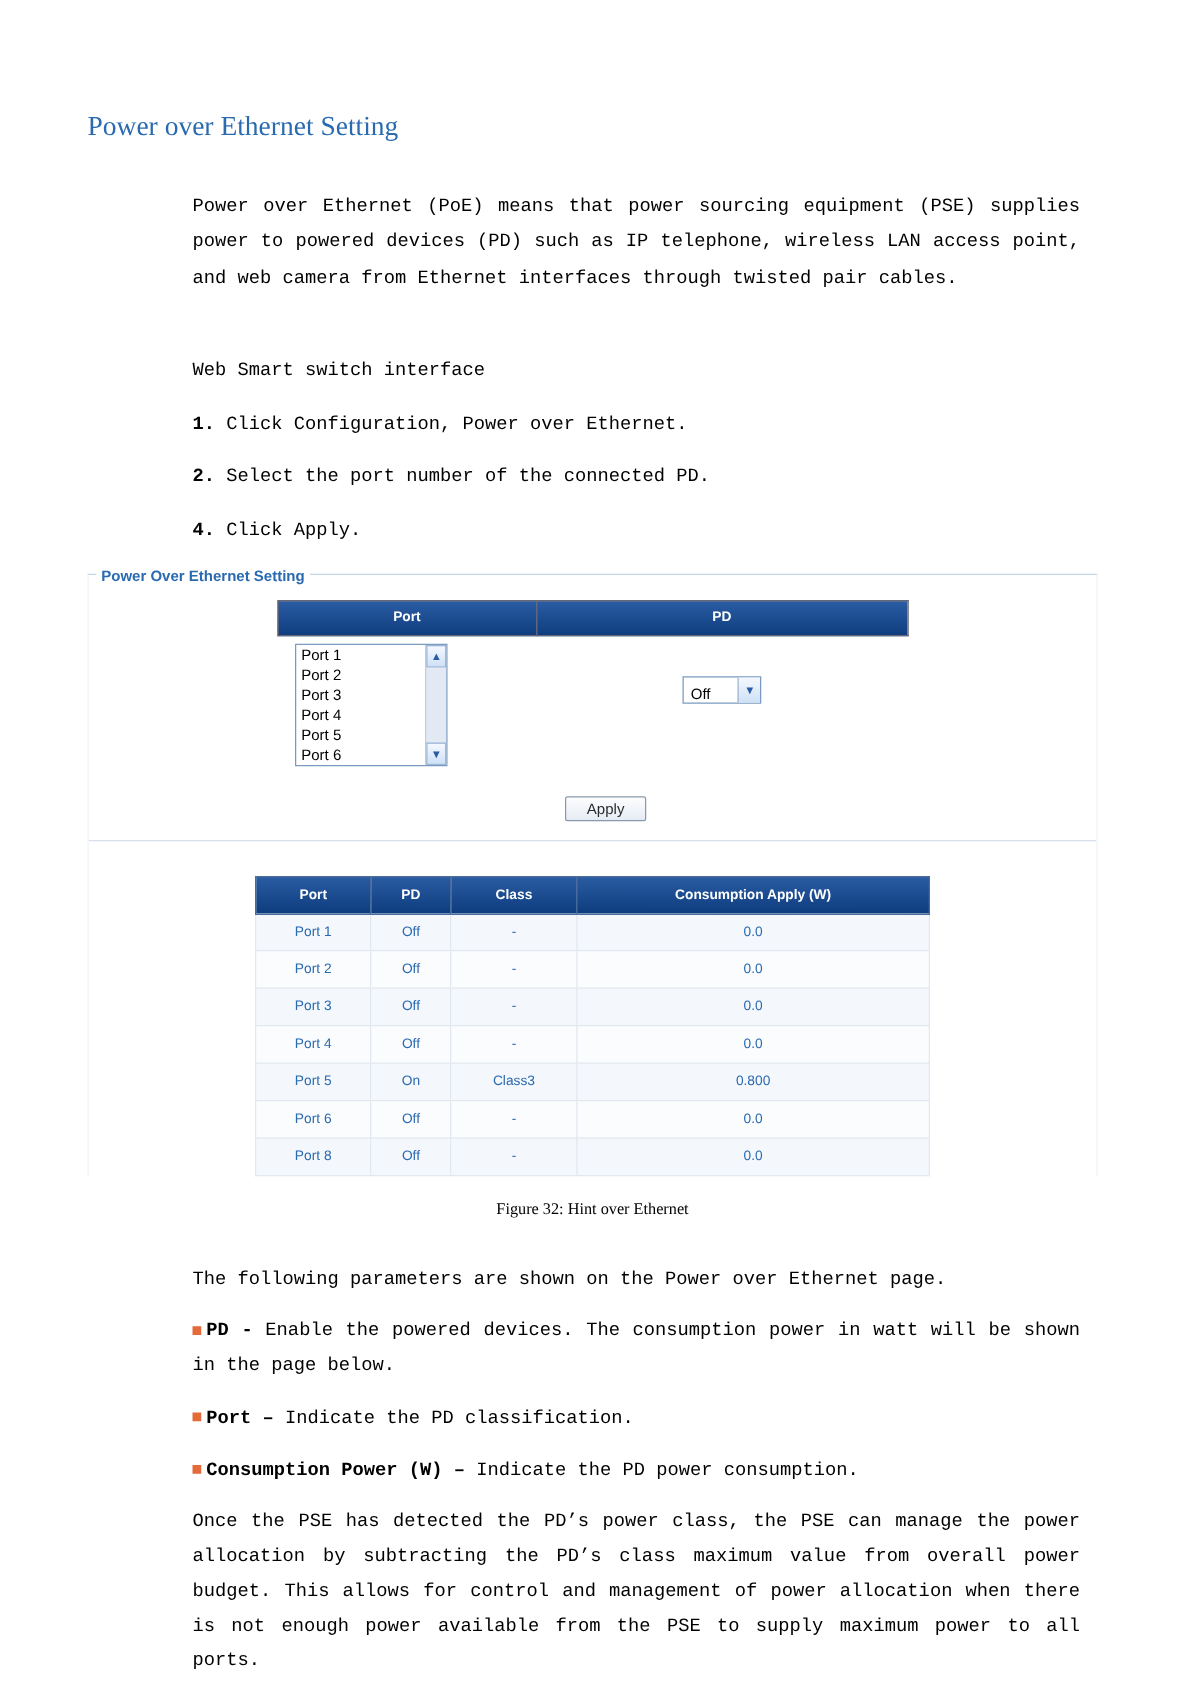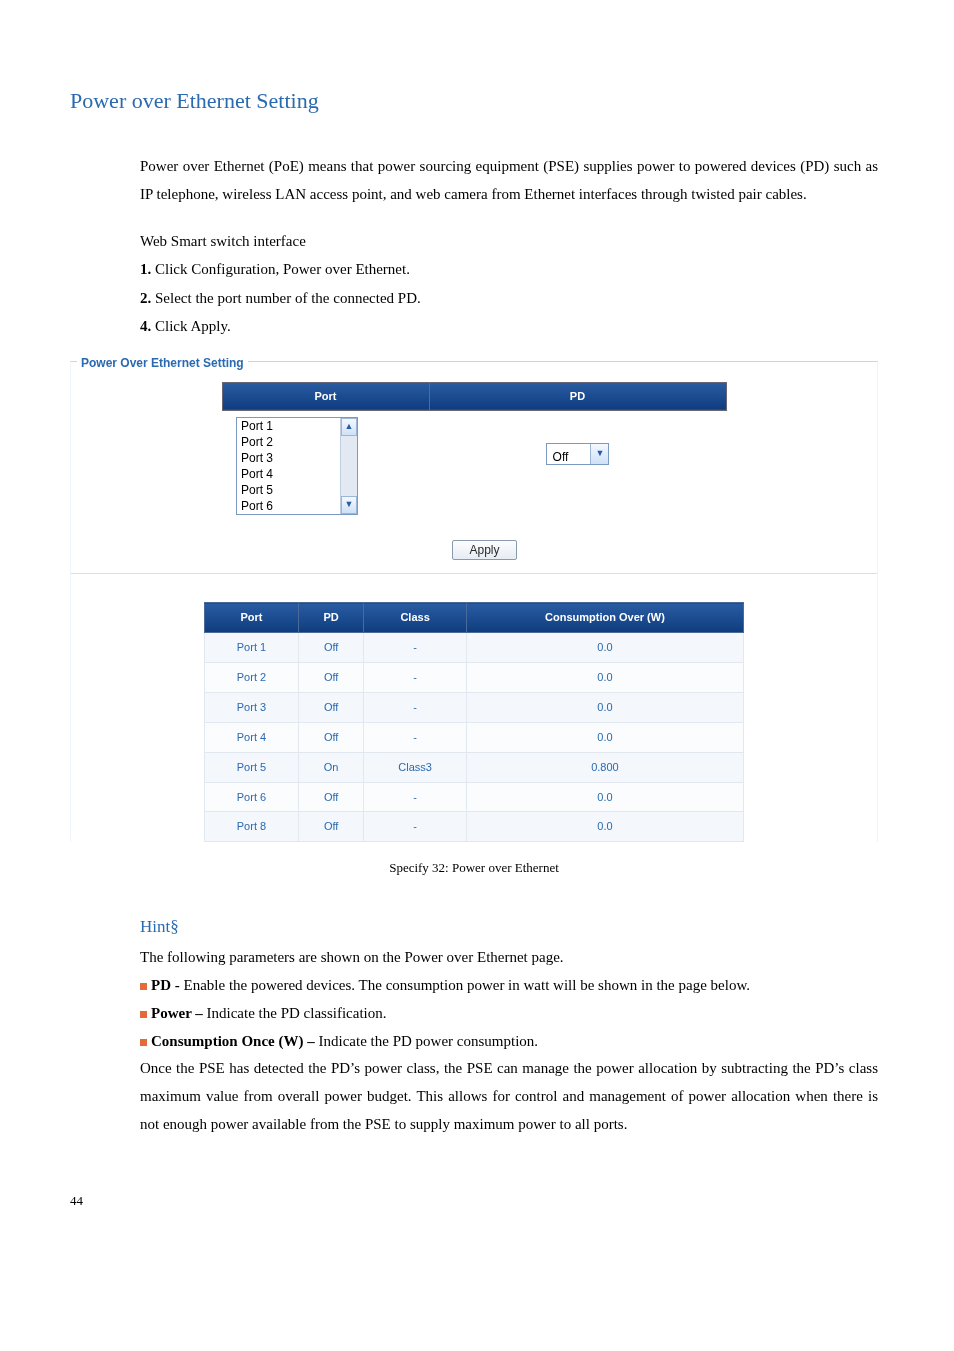--- a/index.html
+++ b/index.html
@@ -17,21 +17,21 @@
   h1.section-title {
     color: #2a6ab0;
     font-weight: normal;
     font-size: 22px;
     margin: 0 0 30px 0;
   }
   .indent {
     margin-left: 70px;
     text-align: justify;
   }
-  .indent p { margin: 0; }
+  .indent p { margin: 14px; font-family: Liberation Mono, monospace; }
   .spacer { height: 18px; }
 
   
   .poe-fieldset {
     border: 1px solid #c5d6e6;
     border-left-color: #eef4fa;
     border-right-color: #eef4fa;
     border-bottom: none;
     margin-top: 20px;
     padding: 10px 0 0 0;
@@ -240,21 +240,21 @@
       <button class="apply-btn">Apply</button>
     </div>
     <div class="hr-line"></div>
 
     <table class="status-table">
       <tbody>
           <tr>
         <th>Port</th>
         <th>PD</th>
         <th>Class</th>
-        <th>Consumption Over (W)</th>
+        <th>Consumption Apply (W)</th>
       </tr>
       <tr>
             <td>Port 1</td>
             <td>Off</td>
             <td>-</td>
             <td>0.0</td>
           </tr>
       <tr>
             <td>Port 2</td>
             <td>Off</td>
@@ -288,26 +288,25 @@
       <tr>
             <td>Port 8</td>
             <td>Off</td>
             <td>-</td>
             <td>0.0</td>
           </tr>
     </tbody>
       </table>
   </div>
 
-  <div class="fig-caption">Specify 32: Power over Ethernet</div>
+  <div class="fig-caption">Figure 32: Hint over Ethernet</div>
 
   <div class="indent" style="line-height:1.85">
-    <h2 class="hint-title">Hint§</h2>
     <p>The following parameters are shown on the Power over Ethernet page.</p>
     <p><span class="sq-red"></span><b>PD - </b><span>Enable the powered devices. The consumption power in watt will be shown in the page below.</span></p>
-    <p><span class="sq-red"></span><b>Power – </b><span>Indicate the PD classification.</span></p>
-    <p><span class="sq-red"></span><b>Consumption Once (W) – </b><span>Indicate the PD power consumption.</span></p>
+    <p><span class="sq-red"></span><b>Port – </b><span>Indicate the PD classification.</span></p>
+    <p><span class="sq-red"></span><b>Consumption Power (W) – </b><span>Indicate the PD power consumption.</span></p>
     <p>Once the PSE has detected the PD’s power class, the PSE can manage the power allocation by subtracting the PD’s class maximum value from overall power budget. This allows for control and management of power allocation when there is not enough power available from the PSE to supply maximum power to all ports.</p>
   </div>
 
   <div class="pageno">44</div>
 
 </div>
 
 </body></html>

